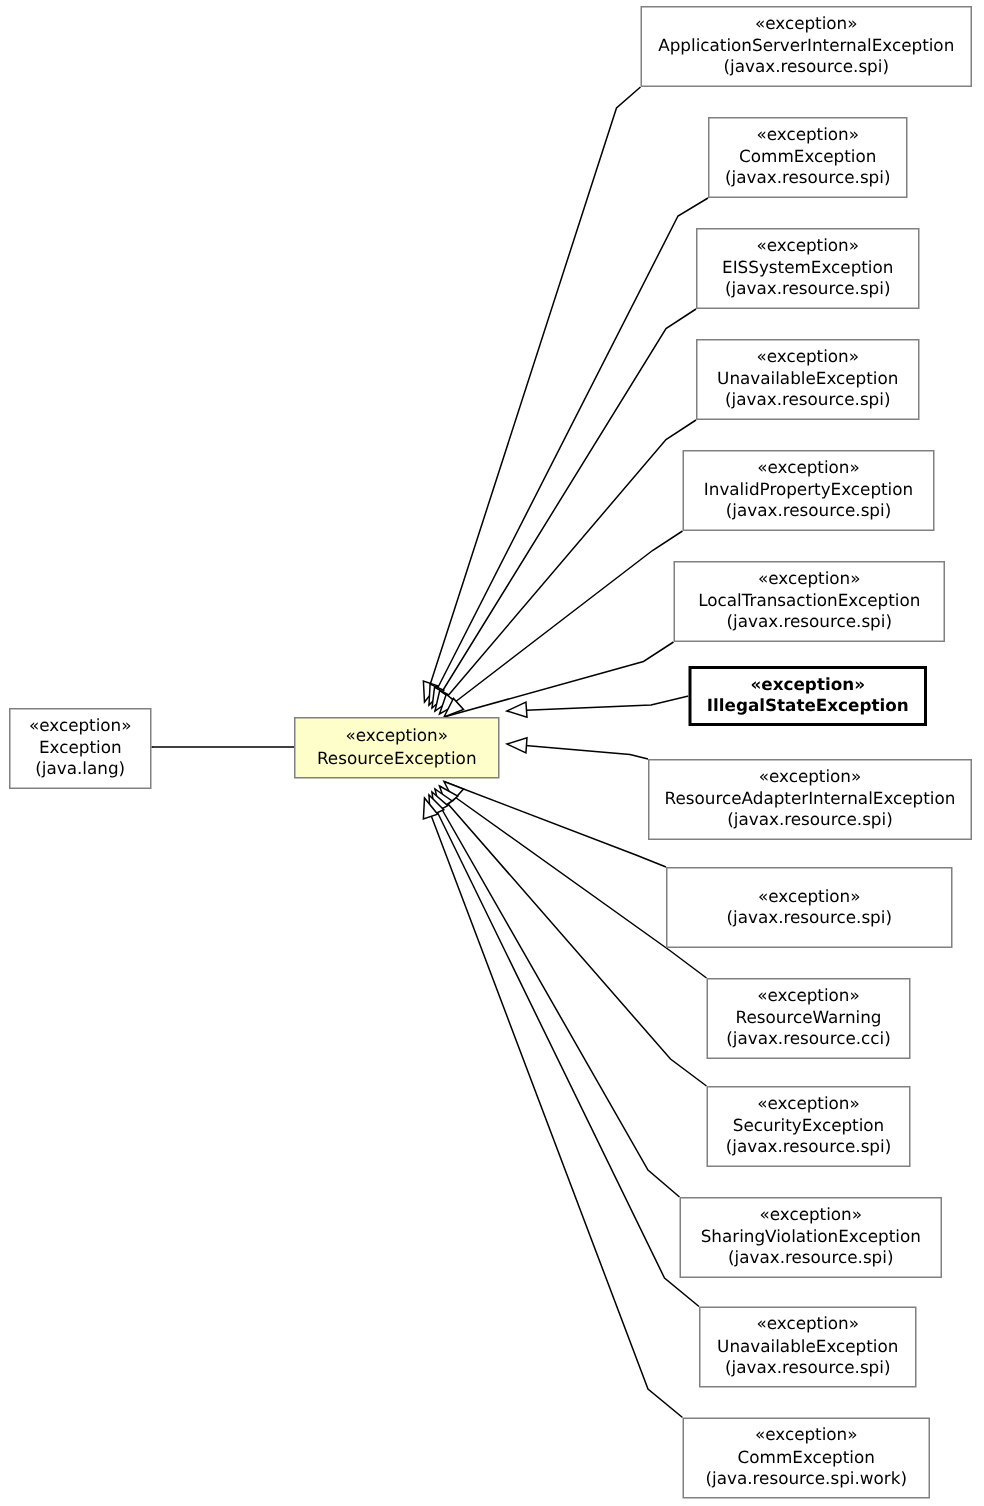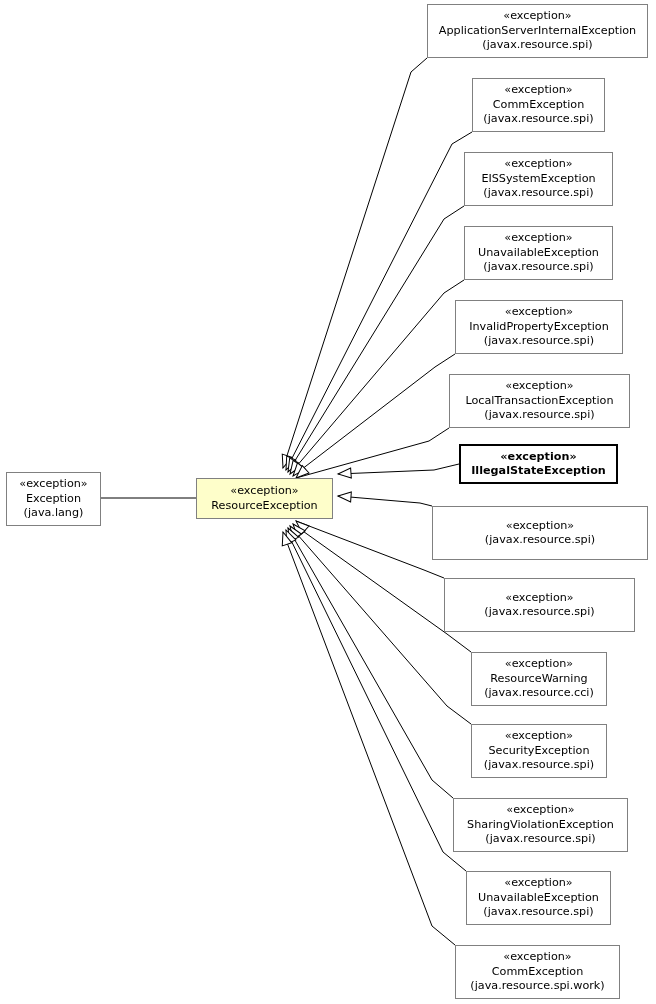--- a/index.html
+++ b/index.html
@@ -165,20 +165,21 @@
       <span class="stereo">«exception»</span>
       <span class="cname">LocalTransactionException</span>
       <span class="pkg">(javax.resource.spi)</span>
     </div>
     <div class="node current" style="left: 459px; top: 444px; width: 159px; height: 40px;">
       <span class="stereo">«exception»</span>
       <span class="cname">IllegalStateException</span>
     </div>
     <div class="node" style="left: 432px; top: 506px; width: 216px; height: 54px;">
       <span class="stereo">«exception»</span>
+      <span class="cname">ResourceAdapterInternalException</span>
       <span class="pkg">(javax.resource.spi)</span>
     </div>
     <div class="node" style="left: 444px; top: 578px; width: 191px; height: 54px;">
       <span class="stereo">«exception»</span>
       <span class="pkg">(javax.resource.spi)</span>
     </div>
     <div class="node" style="left: 471px; top: 652px; width: 136px; height: 54px;">
       <span class="stereo">«exception»</span>
       <span class="cname">ResourceWarning</span>
       <span class="pkg">(javax.resource.cci)</span>

